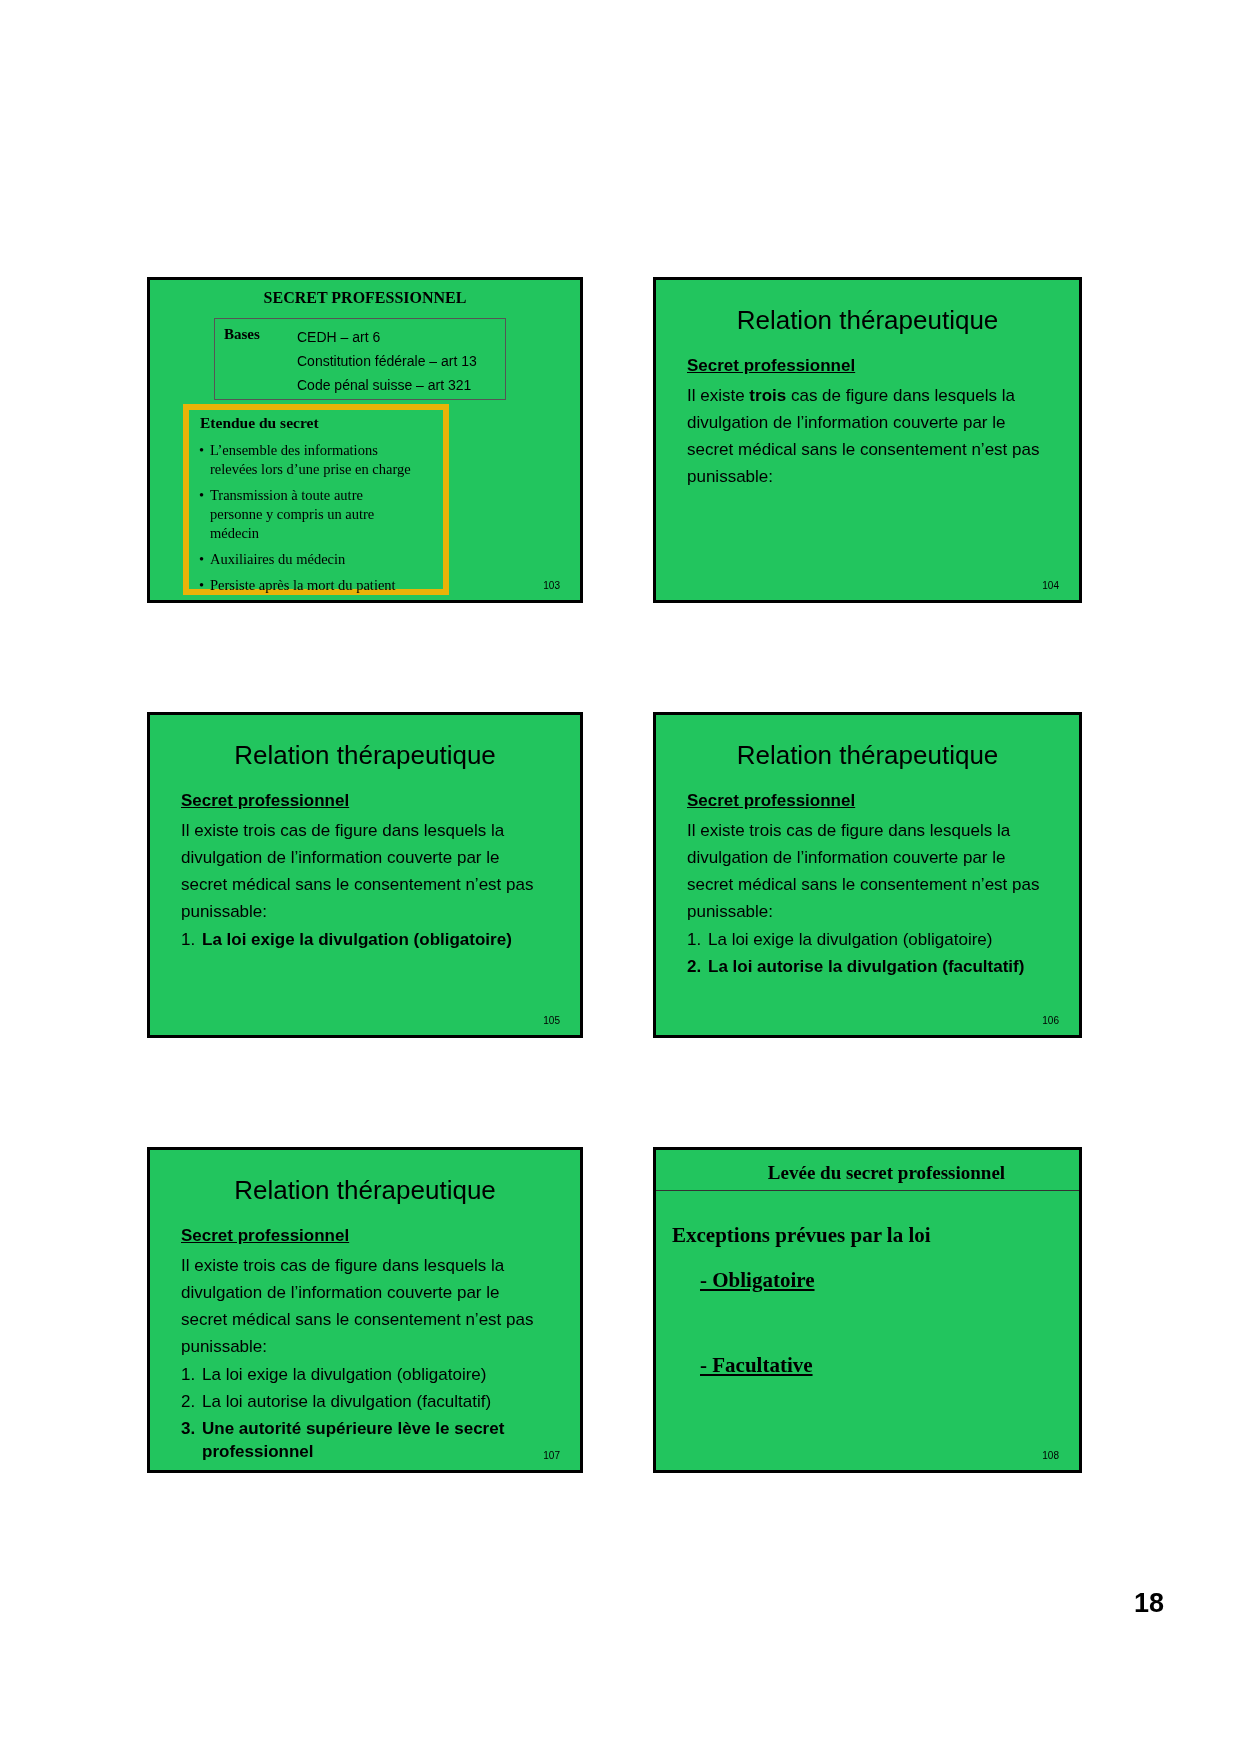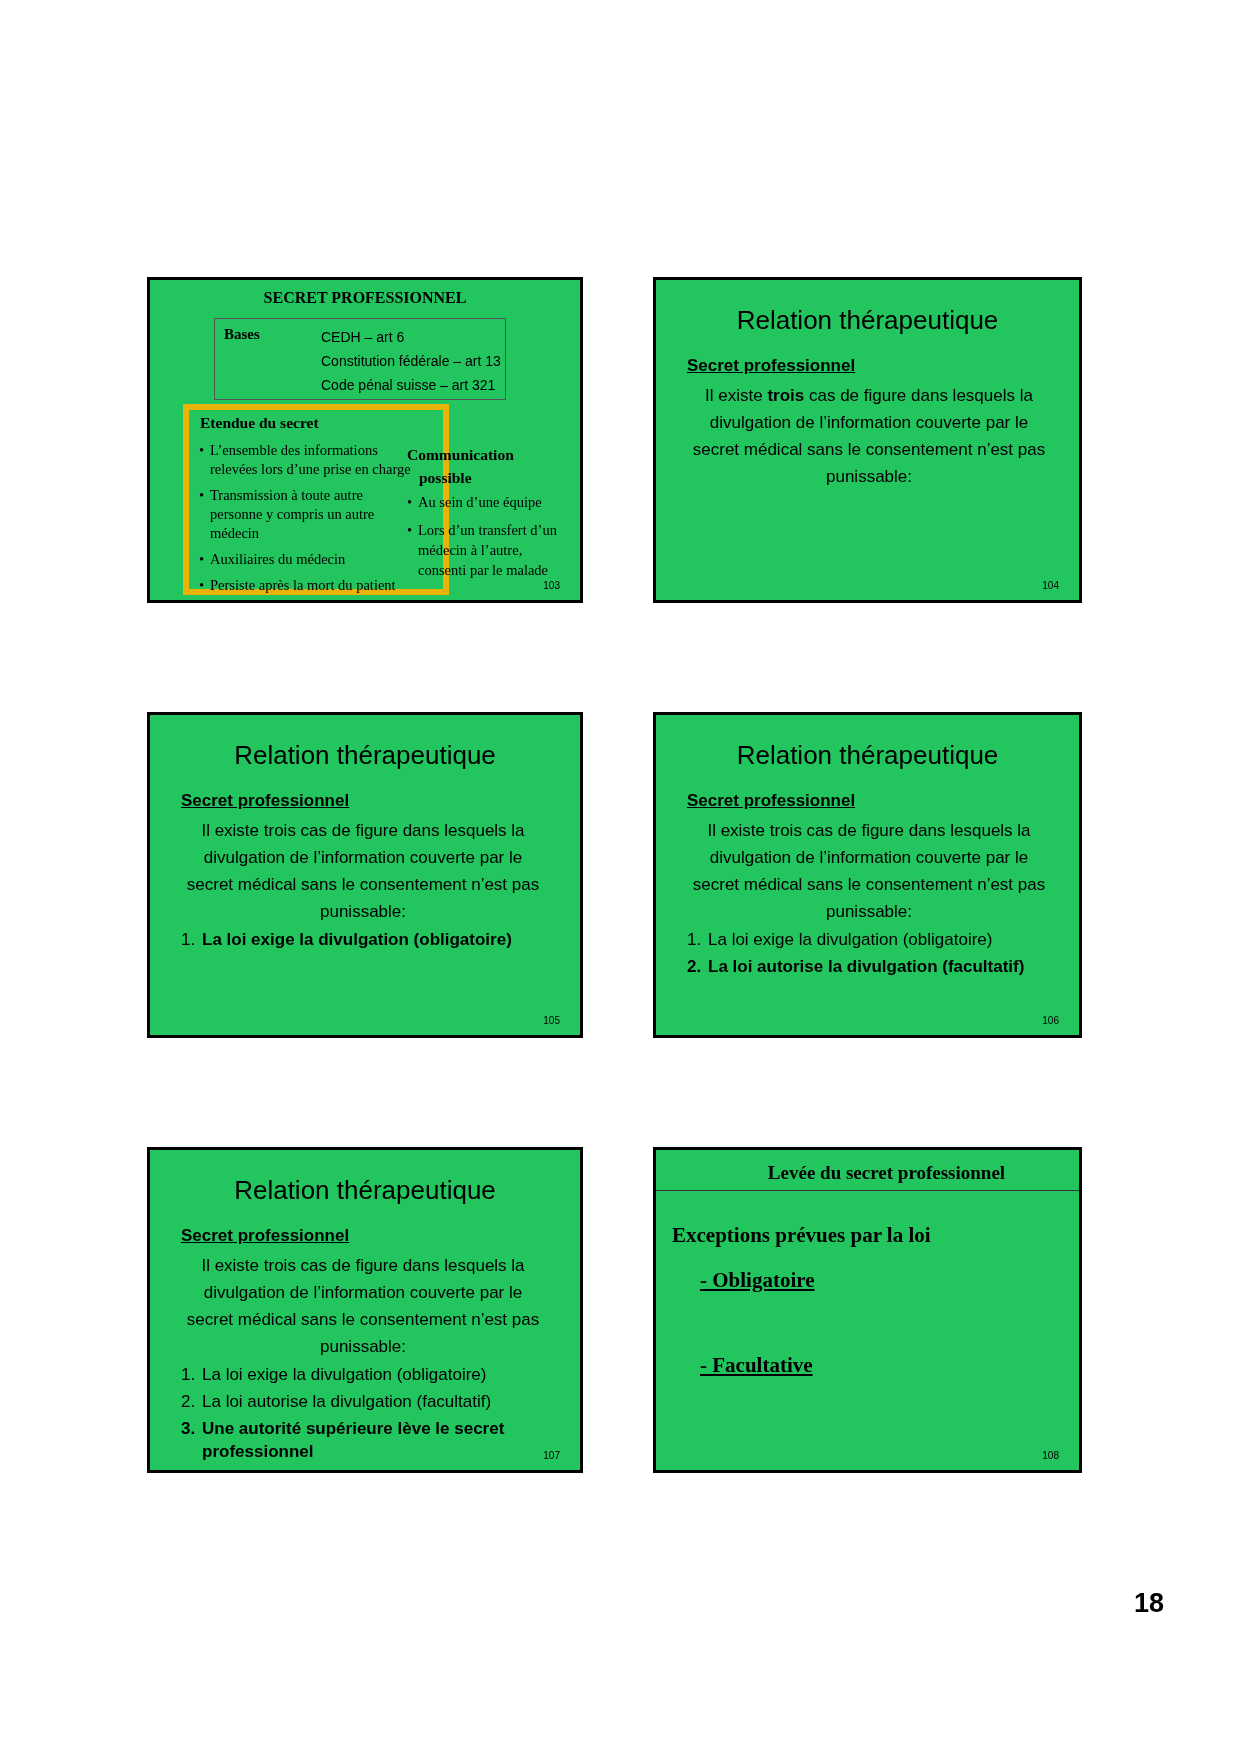--- a/index.html
+++ b/index.html
@@ -14,39 +14,39 @@
   .slide-105 { left: 147px; top: 712px;  width: 436px; height: 326px; }
   .slide-106 { left: 653px; top: 712px;  width: 429px; height: 326px; }
   .slide-107 { left: 147px; top: 1147px; width: 436px; height: 326px; }
   .slide-108 { left: 653px; top: 1147px; width: 429px; height: 326px; padding-left: 29px; }
 
   .pagenum { position: absolute; right: 20px; bottom: 9px; font-size: 10px; font-family: "Liberation Sans", sans-serif; }
   .s103-title { position: absolute; top: 9px; left: 0; right: 0; text-align: center;
                 font-family: "Liberation Serif", serif; font-weight: bold; font-size: 16px; }
   .bases-box { position: absolute; left: 64px; top: 38px; width: 292px; height: 82px; border: 1px solid #555; }
   .bases-label { position: absolute; left: 9px; top: 7px; font-family: "Liberation Serif", serif; font-weight: bold; font-size: 15px; }
-  .bases-list { position: absolute; left: 82px; top: 6px; margin-left: 24px; }
+  .bases-list { position: absolute; left: 82px; top: 6px; }
   .bases-list div { font-size: 14px; line-height: 24px; white-space: nowrap; }
   .etendue-box { position: absolute; left: 9px; top: 124px; width: 266px; height: 191px; border: 6px solid #eab308; margin-left: 24px; }
   .etendue-title { position: absolute; left: 11px; top: 4px; font-family: "Liberation Serif", serif; font-weight: bold; font-size: 15.5px; }
   .bullet-list { list-style: none; }
   .bullet-list li { position: relative; padding-left: 11px; font-family: "Liberation Serif", serif; }
   .bullet-list li::before { content: "\2022"; position: absolute; left: 0; top: 0; }
   .etendue-list { position: absolute; left: 10px; top: 31px; width: 217px; }
   .etendue-list li { font-size: 14.5px; line-height: 19px; margin-bottom: 7px; }
   .comm { position: absolute; left: 257px; top: 163px; width: 166px; }
   .comm-title { font-family: "Liberation Serif", serif; font-weight: bold; font-size: 15.5px; line-height: 23px; }
   .comm-title .line2 { padding-left: 12px; }
   .comm-list { margin-top: 3px; width: 158px; }
   .comm-list li { font-size: 14.5px; line-height: 20px; margin-bottom: 8px; }
 
   
   .rel-title { position: absolute; top: 26px; left: 0; right: 0; text-align: center; font-size: 26px; line-height: 1.15; }
   .rel-heading { position: absolute; left: 31px; top: 76px; font-size: 17px; font-weight: bold; text-decoration: underline; }
-  .rel-intro { position: absolute; left: 31px; top: 102px; width: 364px; font-size: 17px; line-height: 27px; text-align: center; }
+  .rel-intro { position: absolute; left: 31px; top: 102px; width: 364px; font-size: 17px; line-height: 27px; }
   .rel-list { position: absolute; left: 31px; top: 213px; width: 384px; }
   .rli { display: flex; line-height: 23px; margin-bottom: 4px; font-size: 17px; }
   .rli .num { width: 21px; flex-shrink: 0; }
   .rli.bold .txt { font-weight: bold; }
   .b { font-weight: bold; }
 
   
   .s108-title { position: absolute; top: 12px; left: 0; right: 0; text-align: center; padding-left: 38px;
                 font-family: "Liberation Serif", serif; font-weight: bold; font-size: 19px; }
   .s108-rule { position: absolute; top: 40px; left: 0; right: 0; border-top: 1px solid #333; }
@@ -78,30 +78,20 @@
     <div class="etendue-box">
       <div class="etendue-title">Etendue du secret</div>
       <ul class="bullet-list etendue-list">
         <li>L’ensemble des informations relevées lors d’une prise en charge</li>
         <li>Transmission à toute autre personne y compris un autre médecin</li>
         <li>Auxiliaires du médecin</li>
         <li>Persiste après la mort du patient</li>
       </ul>
     </div>
 
-    <div class="comm">
-      <div class="comm-title">
-        <div class="line1">Communication</div>
-        <div class="line2">possible</div>
-      </div>
-      <ul class="bullet-list comm-list">
-        <li>Au sein d’une équipe</li>
-        <li>Lors d’un transfert d’un médecin à l’autre, consenti par le malade</li>
-      </ul>
-    </div>
 
     <div class="pagenum">103</div>
   </div>
 
   <div class="slide slide-104">
     <div class="rel-title">Relation thérapeutique</div>
     <div class="rel-heading">Secret professionnel</div>
     <p class="rel-intro"><span>Il existe </span><span class="b">trois</span><span> cas de figure dans lesquels la divulgation de l’information couverte par le secret médical sans le consentement n’est pas punissable:</span></p>
     <div class="pagenum">104</div>
   </div>

